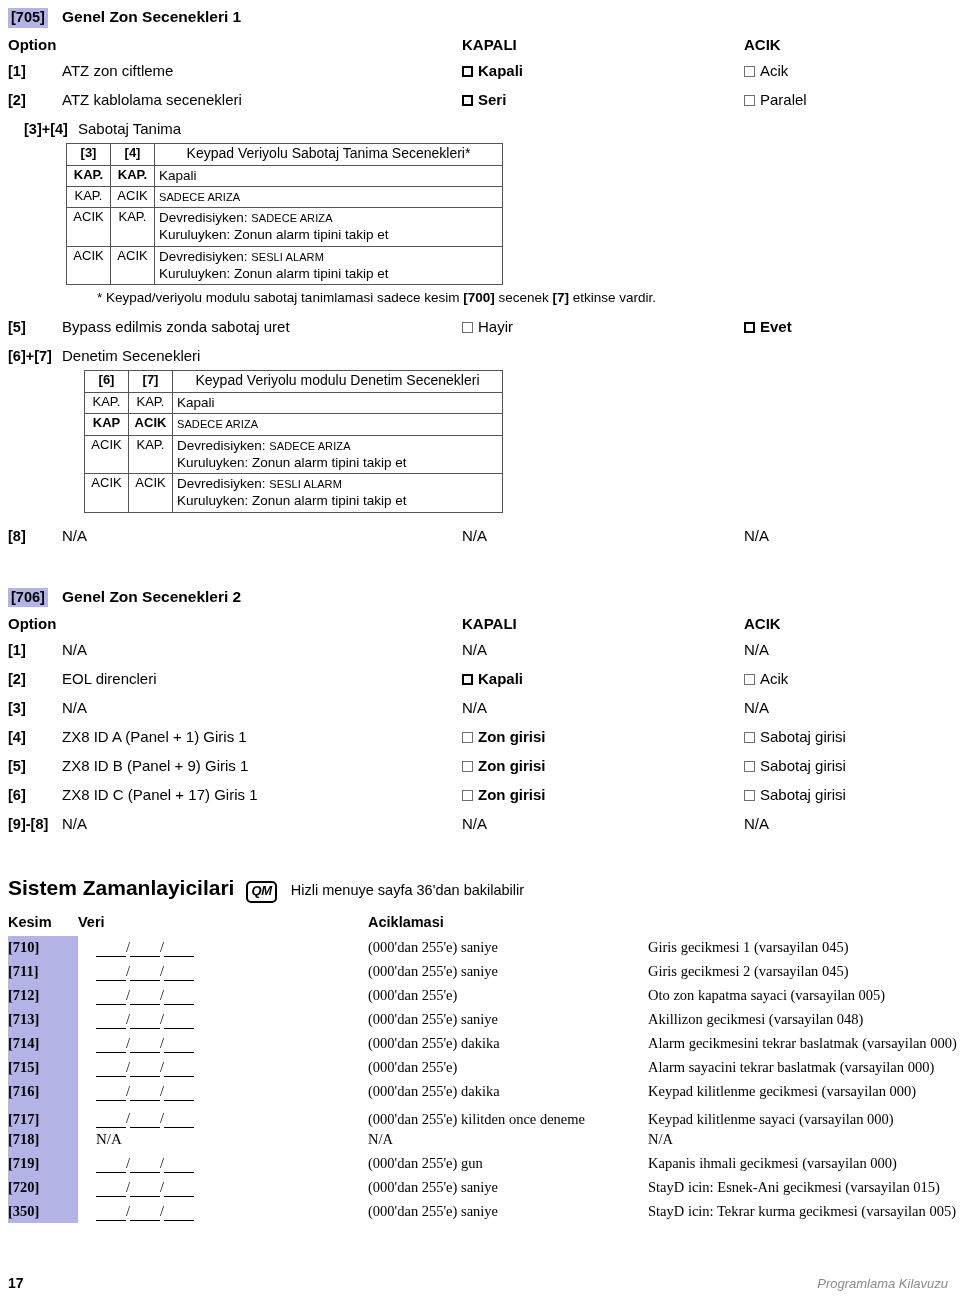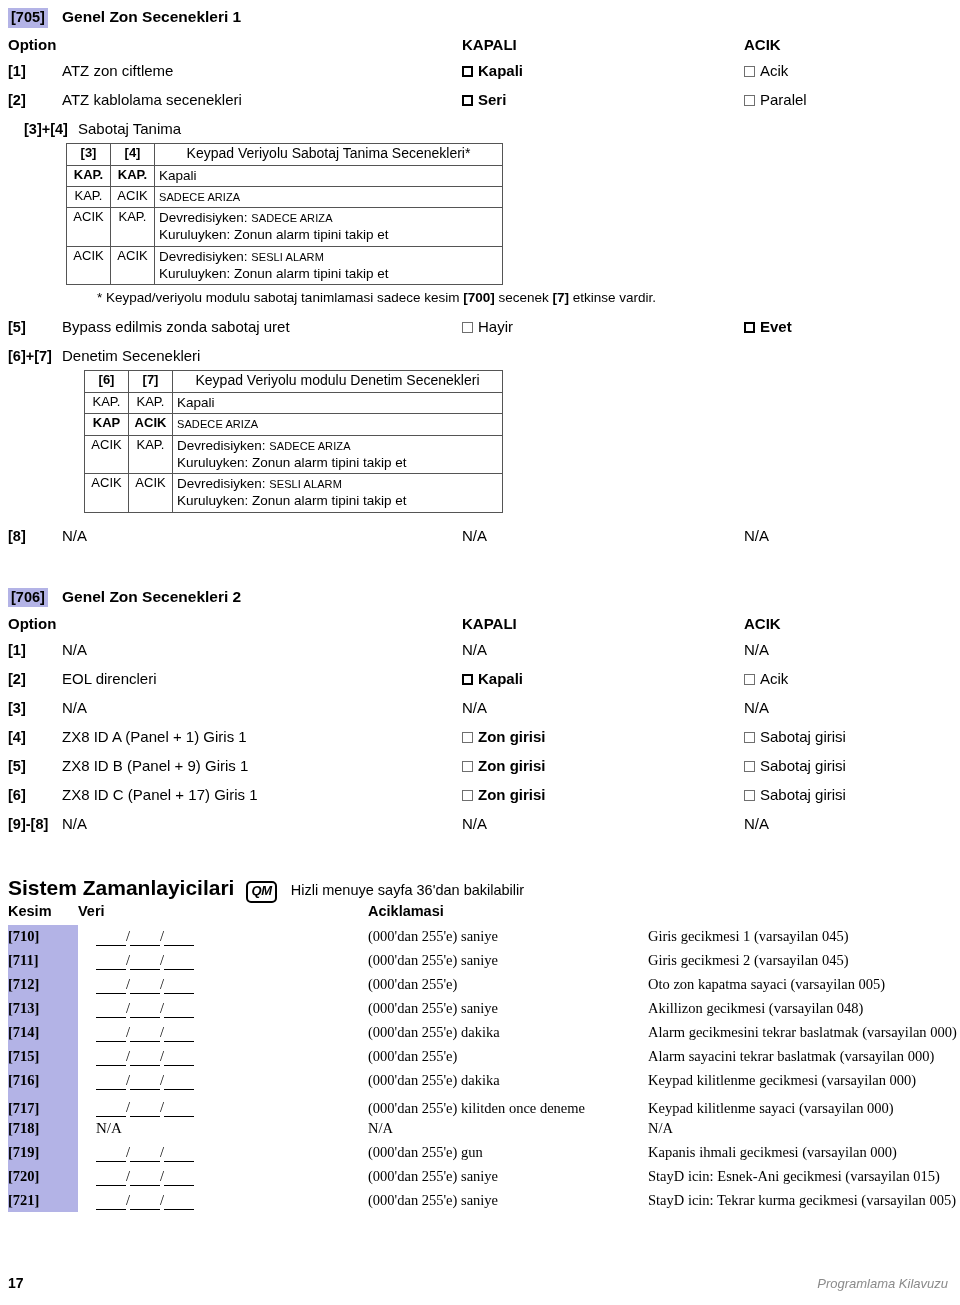--- a/index.html
+++ b/index.html
@@ -304,21 +304,21 @@
         <div class="col-open"><span class="na">N/A</span></div>
       </div>
     </div>
 
   <div id="timers-root" style="margin-top:44px;">
       <div style="padding-left: 8px; display: flex; align-items: baseline;">
         <span class="timers-title">Sistem Zamanlayicilari</span>
         <span class="qm-badge" style="margin-left: 12px;">QM</span>
         <span class="qm-note" style="margin-left: 14px;">Hizli menuye sayfa 36'dan bakilabilir</span>
       </div>
-      <div class="t-row" style="">
+      <div class="t-row" style="margin-top: 11px;">
         <div class="t-code hdr">Kesim</div>
         <div class="t-veri hdr" style="font-weight: bold;">Veri</div>
         <div class="t-desc hdr" style="font-weight: bold;">Aciklamasi</div>
       </div>
       <div style="position: relative; margin-top: 6px; font-family: Liberation Serif, serif;">
         <div class="timer-hl" style="top: 0px; height: 287px;"></div>
         <div class="t-row" style="height: 24px; align-items: center;">
           <div class="t-code">[710]</div>
           <div class="t-veri"><span class="blanks" style="margin-left: 18px;"><u>&nbsp;</u>/<u>&nbsp;</u>/<u>&nbsp;</u></span></div>
           <div class="t-veri" style="width: 280px; flex: 0 0 280px;">(000'dan 255'e) saniye</div>
@@ -378,21 +378,21 @@
           <div class="t-veri" style="width: 280px; flex: 0 0 280px;">(000'dan 255'e) gun</div>
           <div class="t-desc">Kapanis ihmali gecikmesi (varsayilan 000)</div>
         </div>
         <div class="t-row" style="height: 24px; align-items: center;">
           <div class="t-code">[720]</div>
           <div class="t-veri"><span class="blanks" style="margin-left: 18px;"><u>&nbsp;</u>/<u>&nbsp;</u>/<u>&nbsp;</u></span></div>
           <div class="t-veri" style="width: 280px; flex: 0 0 280px;">(000'dan 255'e) saniye</div>
           <div class="t-desc">StayD icin: Esnek-Ani gecikmesi (varsayilan 015)</div>
         </div>
         <div class="t-row" style="height: 24px; align-items: center;">
-          <div class="t-code">[721]</div>
+          <div class="t-code">[350]</div>
           <div class="t-veri"><span class="blanks" style="margin-left: 18px;"><u>&nbsp;</u>/<u>&nbsp;</u>/<u>&nbsp;</u></span></div>
           <div class="t-veri" style="width: 280px; flex: 0 0 280px;">(000'dan 255'e) saniye</div>
           <div class="t-desc">StayD icin: Tekrar kurma gecikmesi (varsayilan 005)</div>
         </div>
       </div>
     </div>
 
   <div class="footer-pg">17</div>
   <div class="footer-rt">Programlama Kilavuzu</div>
 </div>

